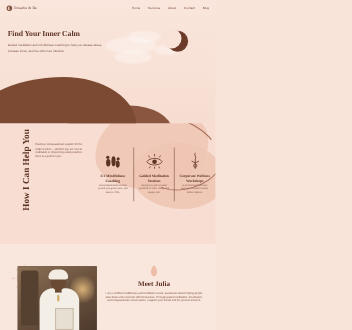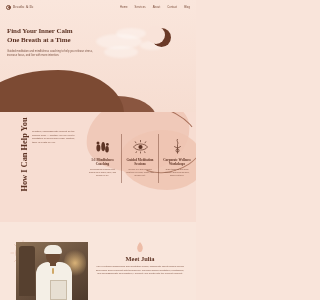--- a/index.html
+++ b/index.html
@@ -196,21 +196,20 @@
     <div class="cloud c2"></div>
     <div class="cloud c3"></div>
     <div class="cloud c4"></div>
     <div class="moon"></div>
     <div class="hill2"></div>
     <div class="hill"></div>
 
     <div class="hero-copy">
       <div class="hero-title">
         <span>Find Your Inner Calm</span><br>
-        <span>One Breath at a Time</span>
       </div>
       <div class="hero-sub">Guided meditation and mindfulness coaching to help you release stress, increase focus, and live with more intention.</div>
     </div>
   </div>
 
   <div class="header">
     <div class="brand">
       <div class="brand-mark"></div>
       <div class="brand-name">Breathe &amp; Be</div>
     </div>

